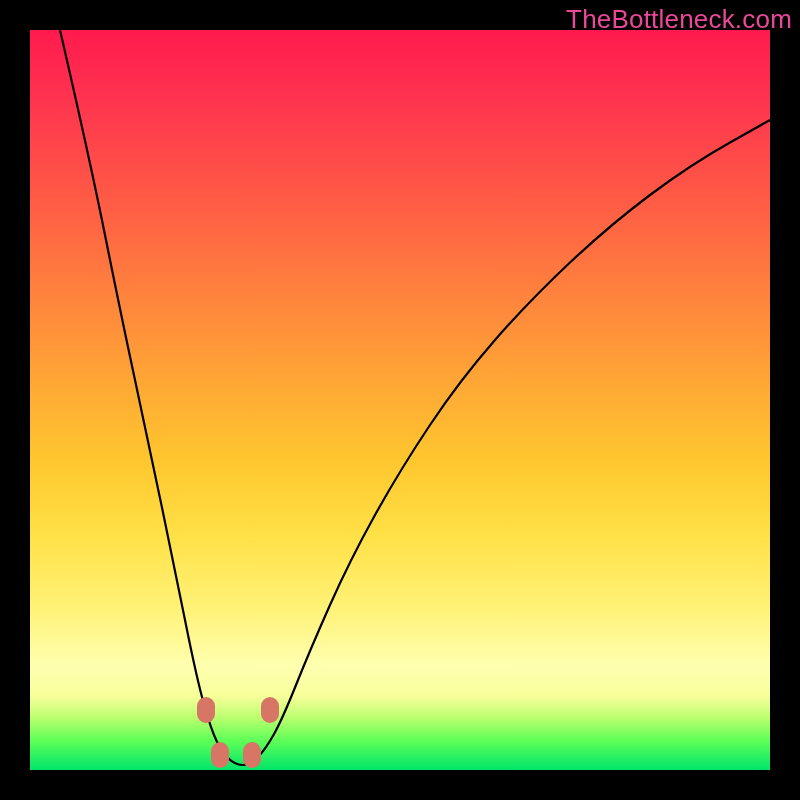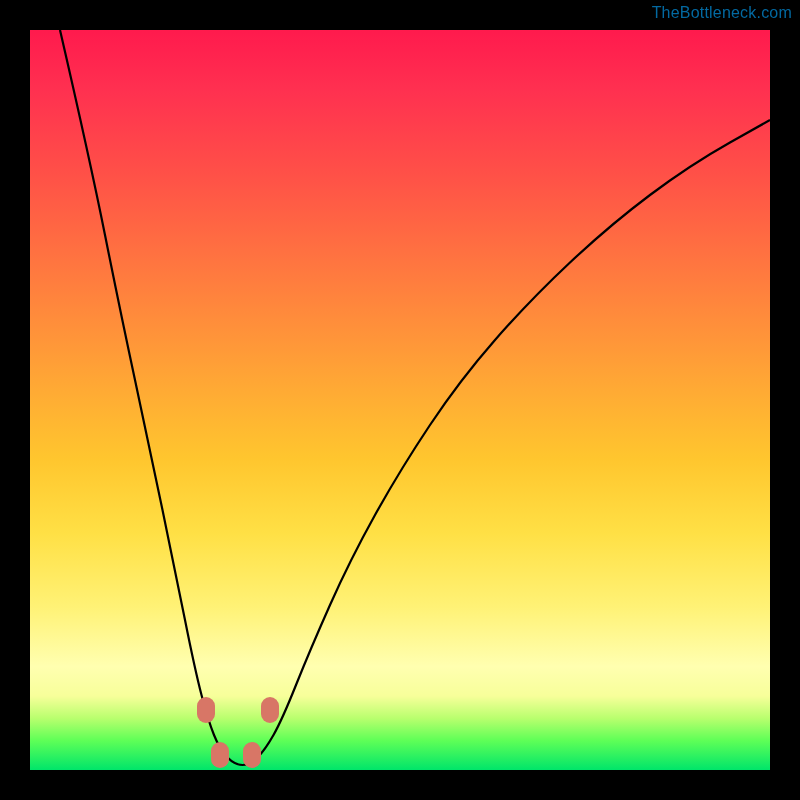--- a/index.html
+++ b/index.html
@@ -64,22 +64,22 @@
     width: 18px;
     height: 26px;
     border-radius: 9px;
     background: #d87666;
     transform: translate(-50%, -50%);
   }
   .watermark {
     position: absolute;
     top: 4px;
     right: 8px;
-    color: #0369a1;
-    font-size: 16px;
+    color: #ec4899;
+    font-size: 26px;
     font-weight: 500;
     z-index: 5;
     letter-spacing: 0.2px;
   }
 </style>
 </head>
 <body>
 
 <div class="watermark">TheBottleneck.com</div>
 

